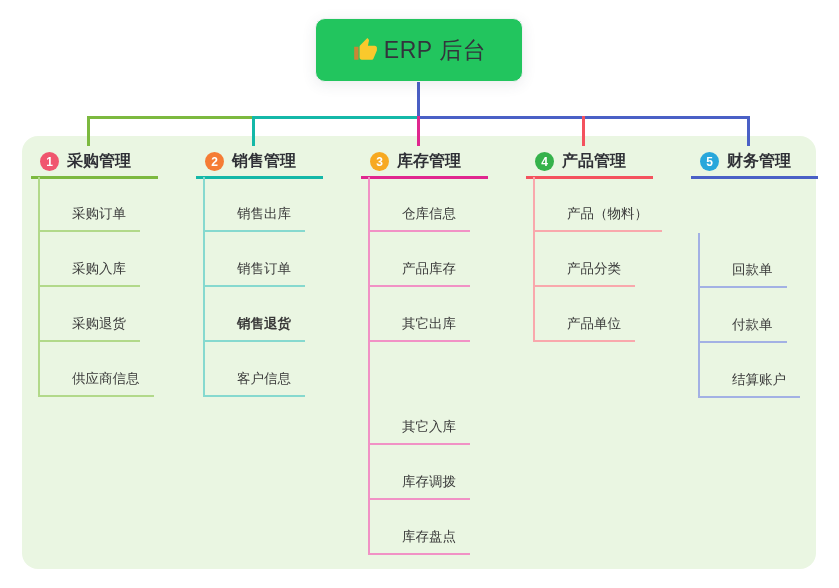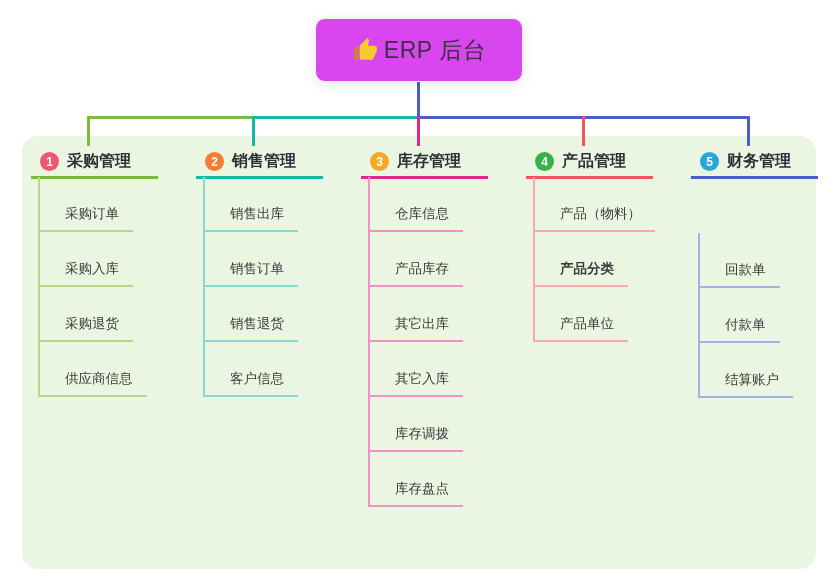--- a/index.html
+++ b/index.html
@@ -4,21 +4,21 @@
 <style>
   html,body{margin:0;padding:0;background:#ffffff;}
   .stage{
     position:relative;width:839px;height:588px;overflow:hidden;
     font-family:"Liberation Sans","DejaVu Sans",sans-serif;
     background:#ffffff;
   }
   
   .root-node{
     position:absolute;left:315px;top:18px;width:208px;height:64px;
-    background:#d946ef;border:1px solid #f1f1f3;border-radius:10px;
+    background:#22c55e;border:1px solid #f1f1f3;border-radius:10px;
     box-shadow:0 3px 14px rgba(60,70,90,.10);
     display:flex;align-items:center;justify-content:center;gap:6px;
     box-sizing:border-box;cursor:pointer;
   }
   .root-node .thumb{width:26px;height:26px;display:inline-flex;}
   .root-node .thumb svg{width:100%;height:100%;}
   .root-label{font-size:23px;color:#33343c;font-weight:500;letter-spacing:.5px;}
   
   .panel{
     position:absolute;left:22px;top:136px;width:794px;height:433px;
@@ -38,21 +38,21 @@
     display:flex;align-items:center;justify-content:center;
     color:#fff;font-size:12px;font-weight:bold;line-height:1;
   }
   .branch-label{font-size:16px;font-weight:600;color:#2f3036;white-space:nowrap;}
   ul.children{
     position:absolute;left:7px;top:32px;margin:0;padding:0;list-style:none;
     border-left:2px solid #ccc;
   }
   ul.children li{
     height:55px;box-sizing:border-box;display:flex;align-items:flex-end;
-    padding:0 14px 7px 25px;width:max-content;min-width:76px;
+    padding:0 14px 7px 32px;width:max-content;min-width:76px;
     border-bottom:2px solid #ccc;
     font-size:13.5px;color:#3a3a3a;white-space:nowrap;cursor:pointer;
   }
 </style>
 </head>
 <body>
 
 <div class="stage">
 
   <div class="panel" id="panel" style="background: rgb(234, 246, 226);"></div>
@@ -93,46 +93,46 @@
         </ul>
   </div>
       <div class="branch" style="left: 196px; top: 147px;">
     <div class="branch-header" style="border-bottom-color: rgb(20, 184, 168);">
       <span class="badge" style="background: rgb(245, 124, 53);">2</span>
       <span class="branch-label">销售管理</span>
     </div>
     <ul class="children" style="border-left-color: rgb(134, 217, 207); top: 30px;">
           <li style="border-bottom-color: rgb(134, 217, 207);">销售出库</li>
           <li style="border-bottom-color: rgb(134, 217, 207);">销售订单</li>
-          <li style="border-bottom-color: rgb(134, 217, 207);">销售退货</li>
+          <li style="border-bottom-color: rgb(134, 217, 207); font-weight: bold;">销售退货</li>
           <li style="border-bottom-color: rgb(134, 217, 207);">客户信息</li>
         </ul>
   </div>
       <div class="branch" style="left: 361px; top: 147px;">
     <div class="branch-header" style="border-bottom-color: rgb(224, 39, 143);">
       <span class="badge" style="background: rgb(247, 169, 33);">3</span>
       <span class="branch-label">库存管理</span>
     </div>
     <ul class="children" style="border-left-color: rgb(241, 146, 197); top: 30px;">
           <li style="border-bottom-color: rgb(241, 146, 197);">仓库信息</li>
           <li style="border-bottom-color: rgb(241, 146, 197);">产品库存</li>
           <li style="border-bottom-color: rgb(241, 146, 197);">其它出库</li>
-          <li style="border-bottom-color: rgb(241, 146, 197);">其它入库</li>
+          <li style="border-bottom-color: rgb(241, 146, 197); margin-top: 48px;">其它入库</li>
           <li style="border-bottom-color: rgb(241, 146, 197);">库存调拨</li>
           <li style="border-bottom-color: rgb(241, 146, 197);">库存盘点</li>
         </ul>
   </div>
       <div class="branch" style="left: 526px; top: 147px;">
     <div class="branch-header" style="border-bottom-color: rgb(244, 82, 94);">
       <span class="badge" style="background: rgb(53, 178, 75);">4</span>
       <span class="branch-label">产品管理</span>
     </div>
     <ul class="children" style="border-left-color: rgb(249, 168, 172); top: 30px;">
           <li style="border-bottom-color: rgb(249, 168, 172);">产品（物料）</li>
-          <li style="border-bottom-color: rgb(249, 168, 172); font-weight: bold;">产品分类</li>
+          <li style="border-bottom-color: rgb(249, 168, 172);">产品分类</li>
           <li style="border-bottom-color: rgb(249, 168, 172);">产品单位</li>
         </ul>
   </div>
       <div class="branch" style="left: 691px; top: 147px;">
     <div class="branch-header" style="border-bottom-color: rgb(74, 96, 198);">
       <span class="badge" style="background: rgb(40, 167, 219);">5</span>
       <span class="branch-label">财务管理</span>
     </div>
     <ul class="children" style="border-left-color: rgb(163, 177, 228); top: 46px; margin-top: 40px;">
           <li style="border-bottom-color: rgb(163, 177, 228);">回款单</li>

